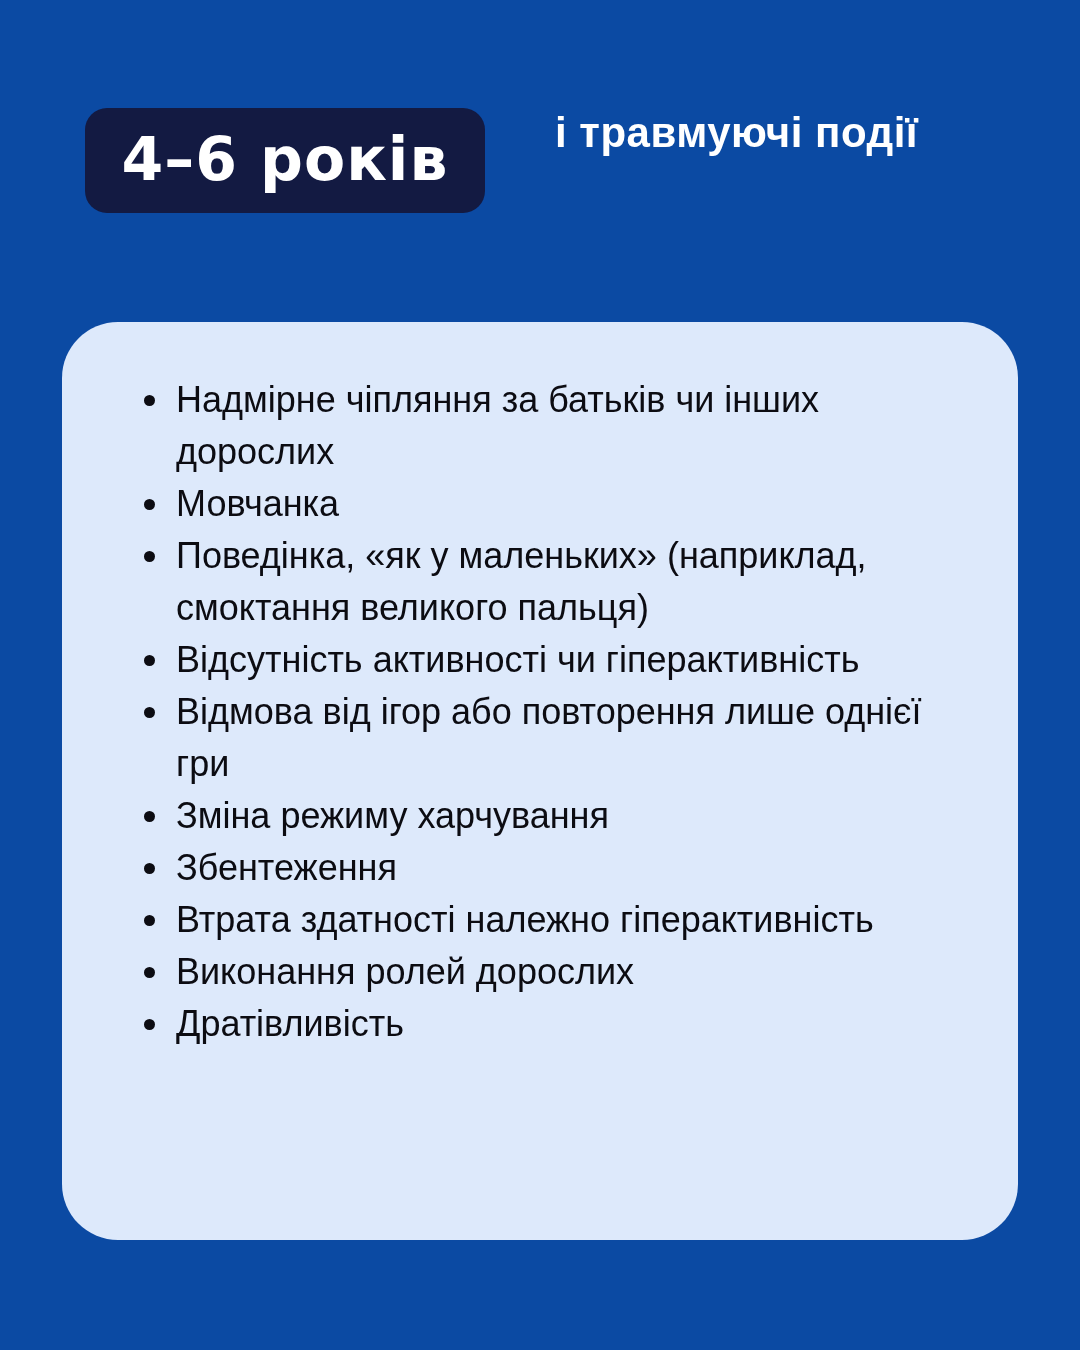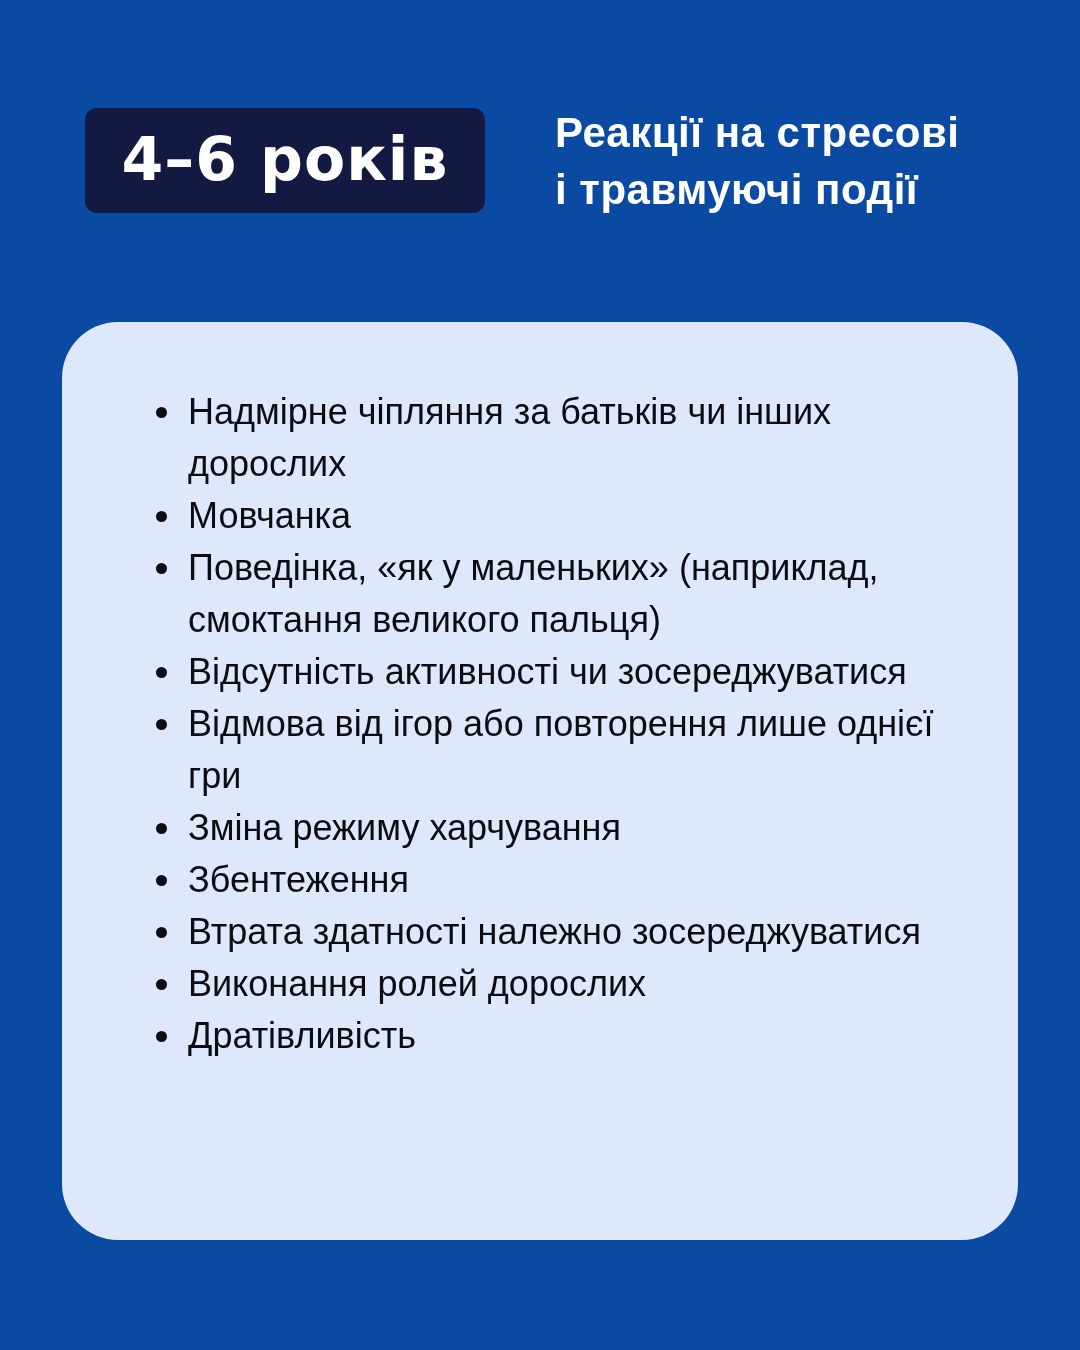--- a/index.html
+++ b/index.html
@@ -11,21 +11,21 @@
     font-family: "Liberation Sans", "DejaVu Sans", sans-serif;
     overflow: hidden;
   }
   .badge {
     position: absolute;
     left: 85px;
     top: 108px;
     width: 400px;
     height: 105px;
     background: var(--badge_color, #131a42);
-    border-radius: 12px;
+    border-radius: 22px;
     display: flex;
     align-items: center;
     justify-content: center;
   }
   .badge-label {
     color: var(--heading_color, #ffffff);
     font-family: "DejaVu Sans", "Liberation Sans", sans-serif;
     font-weight: 800;
     font-size: 60px;
     letter-spacing: 1px;
@@ -44,21 +44,21 @@
   .card {
     position: absolute;
     left: 62px;
     top: 322px;
     width: 956px;
     height: 918px;
     background: var(--card_color, #dde9fb);
     border-radius: 56px;
   }
   .list {
-    margin: 16px;
+    margin: 4px;
     padding: 48px 58px 0 78px;
     list-style: none;
   }
   .list-item {
     display: flex;
     align-items: flex-start;
     color: var(--text_color, #0c0c12);
     font-size: 36px;
     line-height: 52px;
   }
@@ -78,57 +78,56 @@
 </head>
 <body>
 
 <div class="canvas">
 
   <div class="badge">
     <span class="badge-label">4–6 років</span>
   </div>
 
   <div class="title">
-    <div>Реакції на стресові</div>
     <div>і травмуючі події</div>
   </div>
 
   <div class="card">
     <ul class="list">
       <li class="list-item">
         <span class="bullet"></span>
         <span class="li-text">Надмірне чіпляння за батьків чи інших дорослих</span>
       </li>
       <li class="list-item">
         <span class="bullet"></span>
         <span class="li-text">Мовчанка</span>
       </li>
       <li class="list-item">
         <span class="bullet"></span>
         <span class="li-text">Поведінка, «як у маленьких» (наприклад, смоктання великого пальця)</span>
       </li>
       <li class="list-item">
         <span class="bullet"></span>
-        <span class="li-text">Відсутність активності чи зосереджуватися</span>
+        <span class="li-text">Відсутність активності чи гіперактивність</span>
       </li>
       <li class="list-item">
         <span class="bullet"></span>
         <span class="li-text">Відмова від ігор або повторення лише однієї гри</span>
       </li>
       <li class="list-item">
         <span class="bullet"></span>
         <span class="li-text">Зміна режиму харчування</span>
       </li>
       <li class="list-item">
         <span class="bullet"></span>
         <span class="li-text">Збентеження</span>
       </li>
       <li class="list-item">
         <span class="bullet"></span>
-        <span class="li-text">Втрата здатності належно зосереджуватися</span>
+        <span class="li-text">Втрата здатності належно гіперактивність</span>
       </li>
       <li class="list-item">
         <span class="bullet"></span>
         <span class="li-text">Виконання ролей дорослих</span>
       </li>
       <li class="list-item">
         <span class="bullet"></span>
         <span class="li-text">Дратівливість</span>
       </li>
     </ul>

